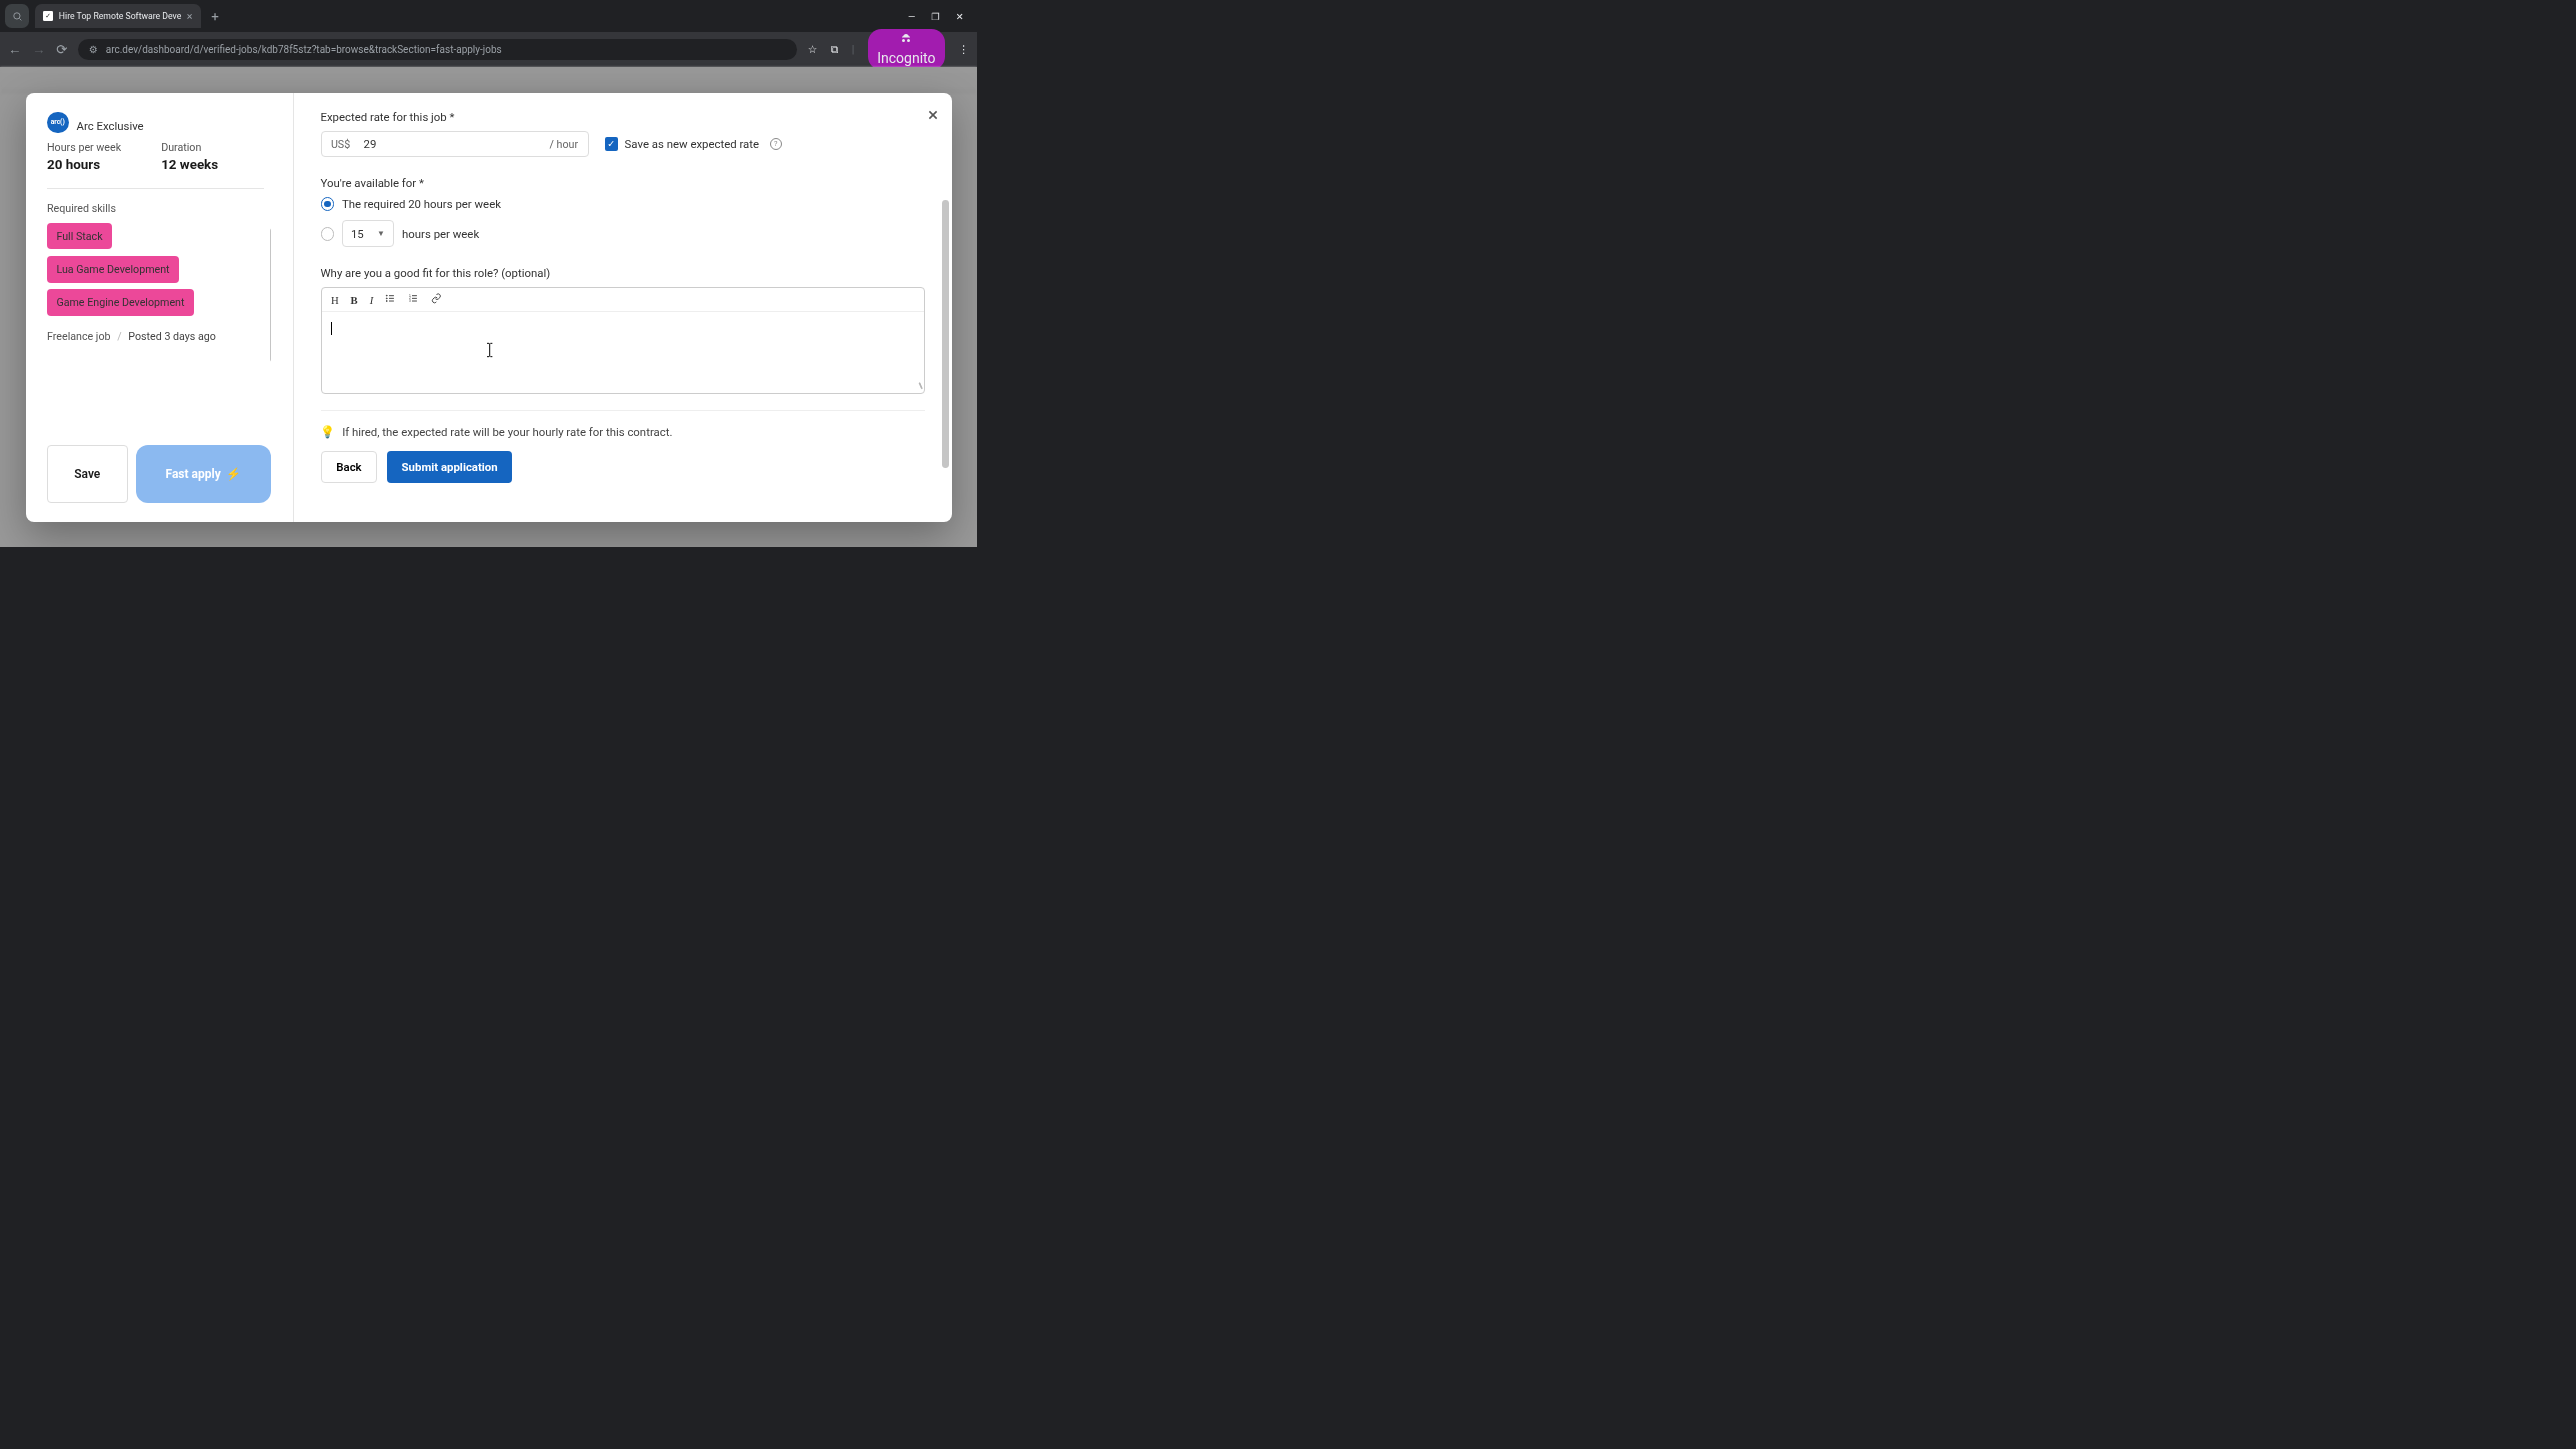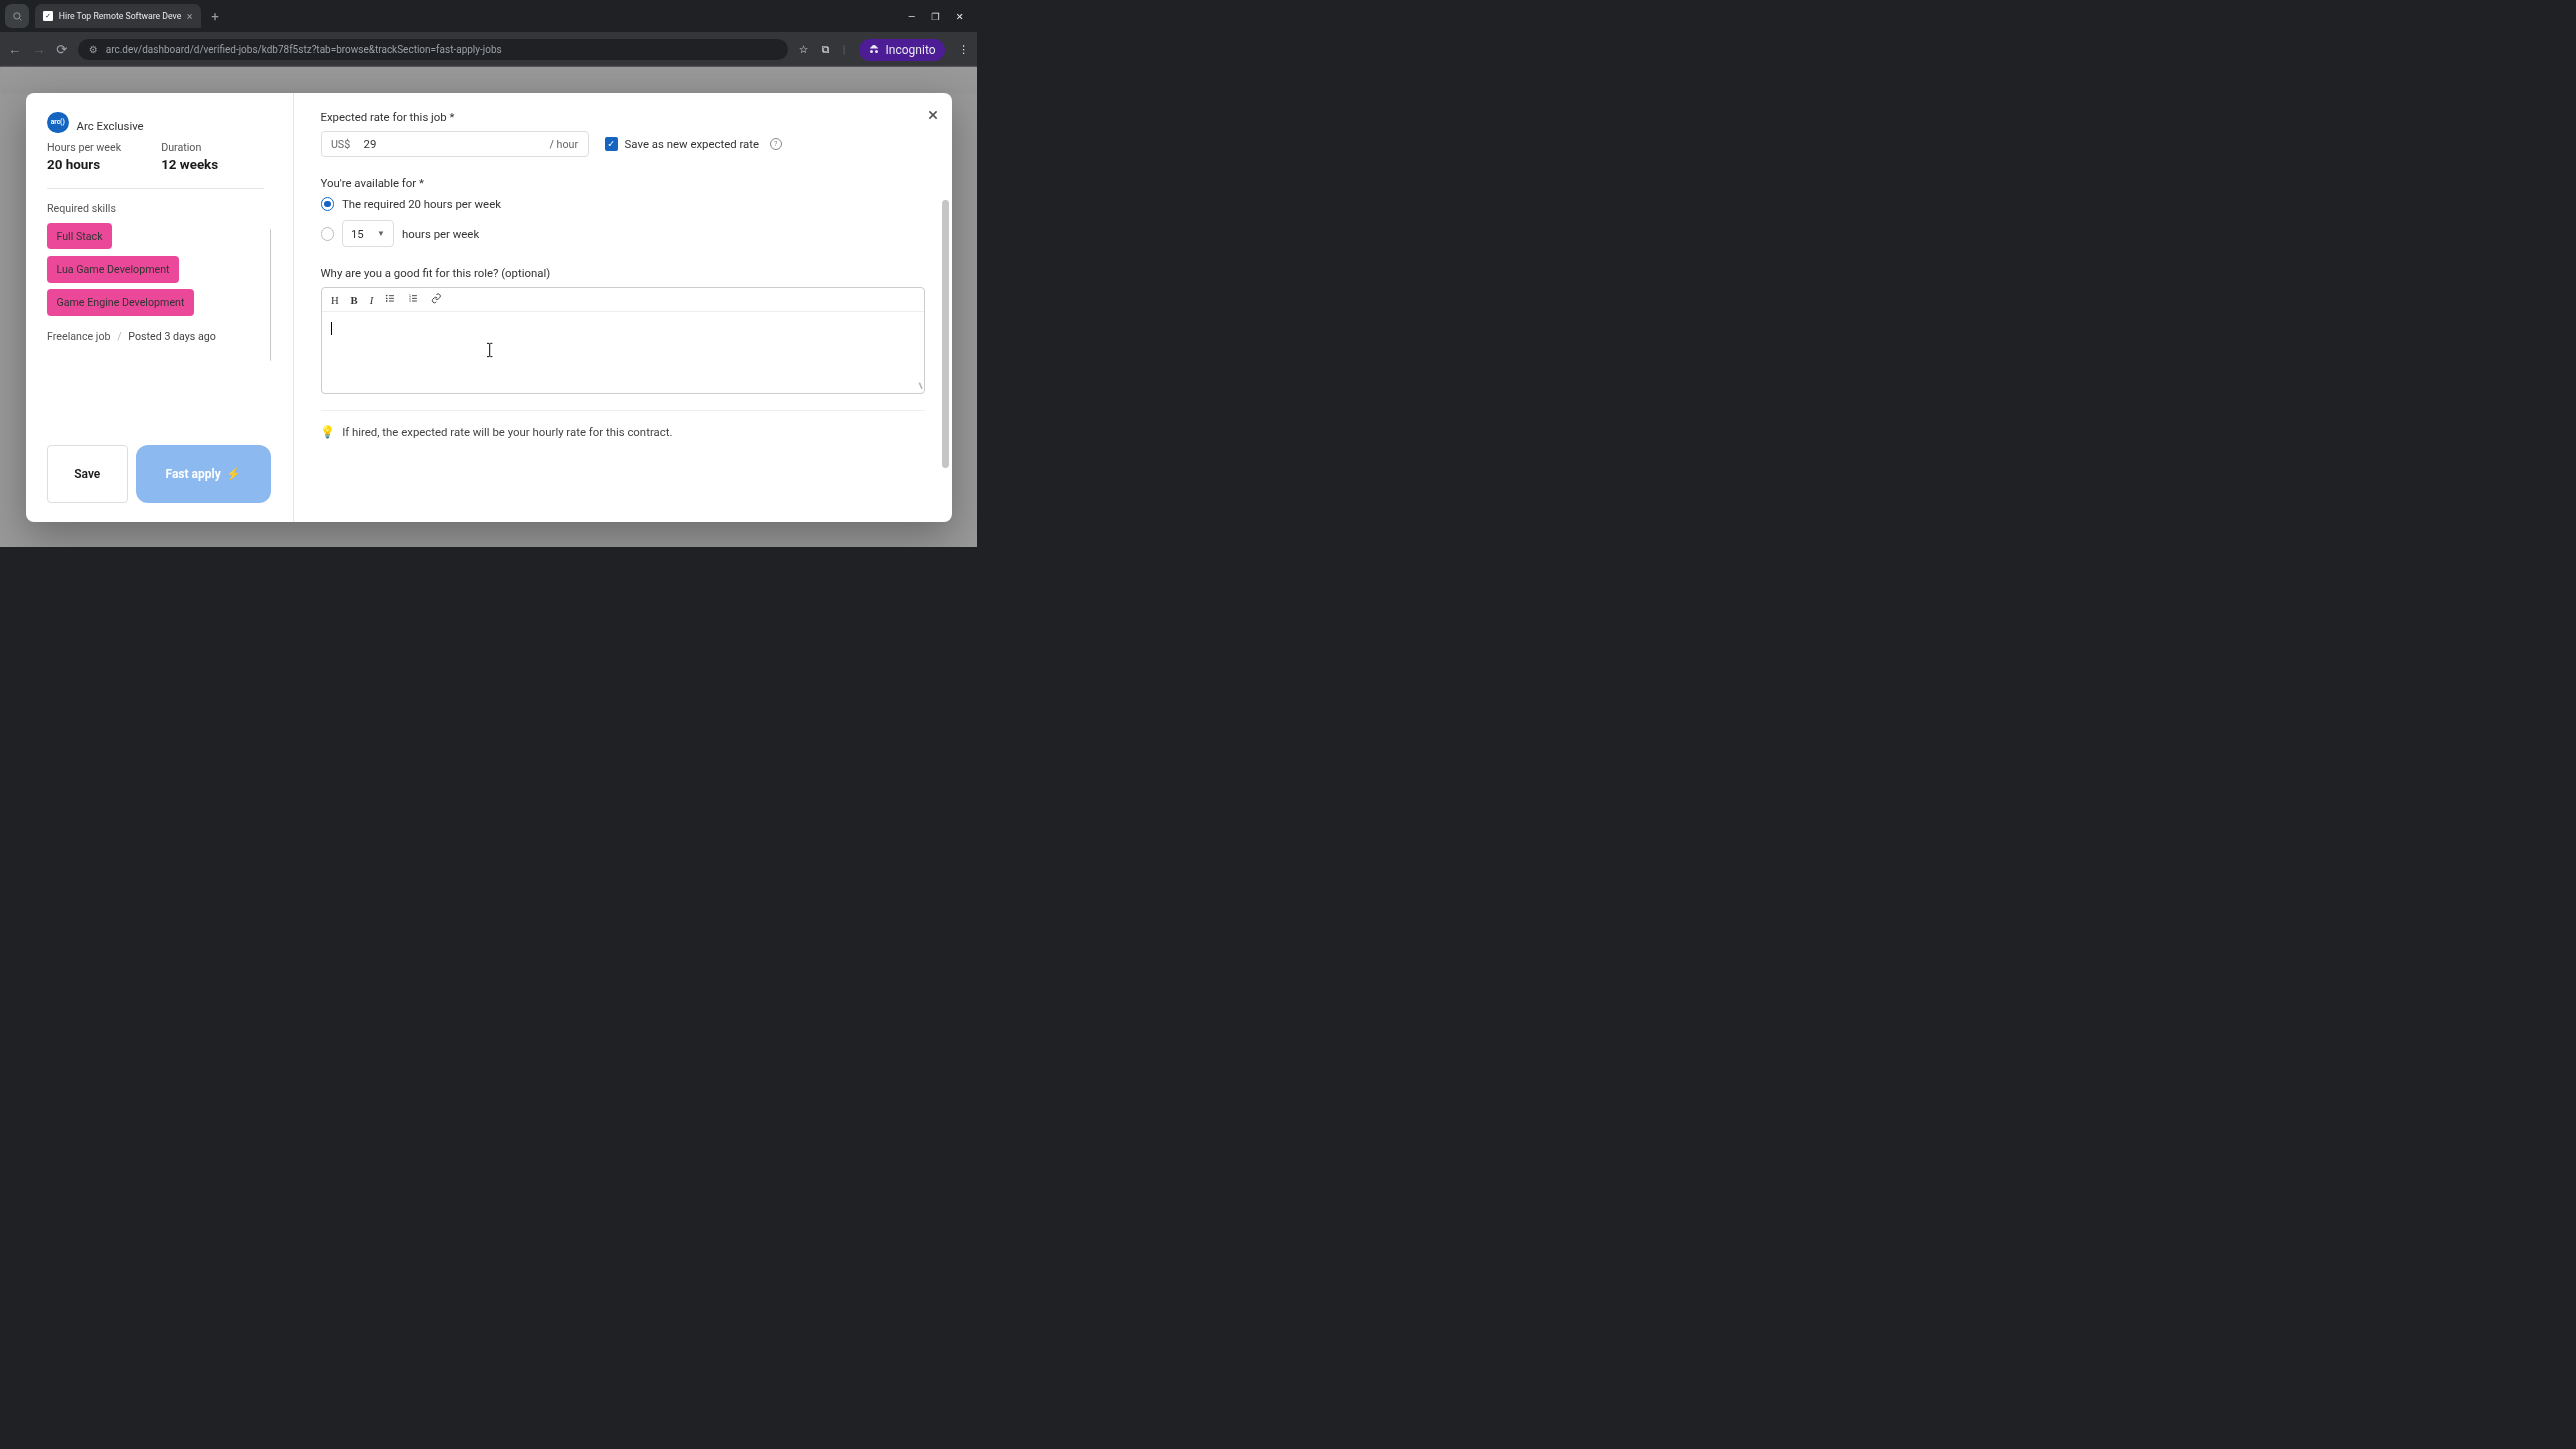--- a/index.html
+++ b/index.html
@@ -14,21 +14,21 @@
 .tab-close { color: #9aa0a6; font-size: 10.7px; margin-left: auto; }
 .new-tab { color: #9aa0a6; font-size: 13.4px; padding: 0 5.4px; }
 .window-controls { display: flex; gap: 16px; color: #e8eaed; font-size: 9.4px; padding-right: 8px; }
 .window-controls span { cursor: pointer; }
 
 .browser-toolbar { background: #35363a; height: 35px; display: flex; align-items: center; padding: 0 8px; gap: 10.7px; }
 .nav-btn { color: #9aa0a6; font-size: 13.4px; cursor: pointer; }
 .nav-btn.disabled { color: #5f6368; }
 .url-bar { flex: 1; background: #202124; border-radius: 13.4px; padding: 5.4px 10.7px; display: flex; align-items: center; gap: 8px; color: #9aa0a6; font-size: 10px; }
 .toolbar-right { display: flex; align-items: center; gap: 13.4px; color: #e8eaed; }
-.incognito-badge { display: flex; align-items: center; gap: 5.4px; background: #4c1d95; padding: 4px 9.4px; border-radius: 13.4px; font-size: 12px; }
+.incognito-badge { display: flex; align-items: center; gap: 5.4px; background: #a21caf; padding: 4px 9.4px; border-radius: 13.4px; font-size: 14px; flex-direction: column; }
 
 
 .page-bg { position: absolute; top: 67px; left: 0; right: 0; bottom: 0; background: #fff; }
 .page-header-blur { height: 27px; background: linear-gradient(to bottom, rgba(255,255,255,0.9), rgba(240,240,240,0.5)); filter: blur(1.3px); display: flex; align-items: center; padding: 0 40px; gap: 27px; font-size: 10px; color: #333; font-style: italic; opacity: 0.5; }
 
 
 .overlay { position: absolute; top: 67px; left: 0; right: 0; bottom: 0; background: rgba(0,0,0,0.4); display: flex; align-items: center; justify-content: center; }
 
 .modal { background: #fff; border-radius: 8px; width: 926px; height: 429px; display: flex; position: relative; box-shadow: 0 13.4px 40px rgba(0,0,0,0.3); }
 
@@ -276,20 +276,24 @@
           </span>
           <span class="resize-handle">///</span>
         </div>
       </div>
 
       <div class="form-divider"></div>
       <div class="hint-row">
         <span class="bulb-icon">💡</span>
         <span>If hired, the expected rate will be your hourly rate for this contract.</span>
       </div>
+      <div class="form-buttons">
+        <button class="btn-back">Back</button>
+        <button class="btn-submit">Submit application</button>
+      </div>
 
       <div class="right-scrollbar">
         <div class="right-scroll-thumb"></div>
       </div>
     </div>
   </div>
 </div>
 
 
 </body></html>

